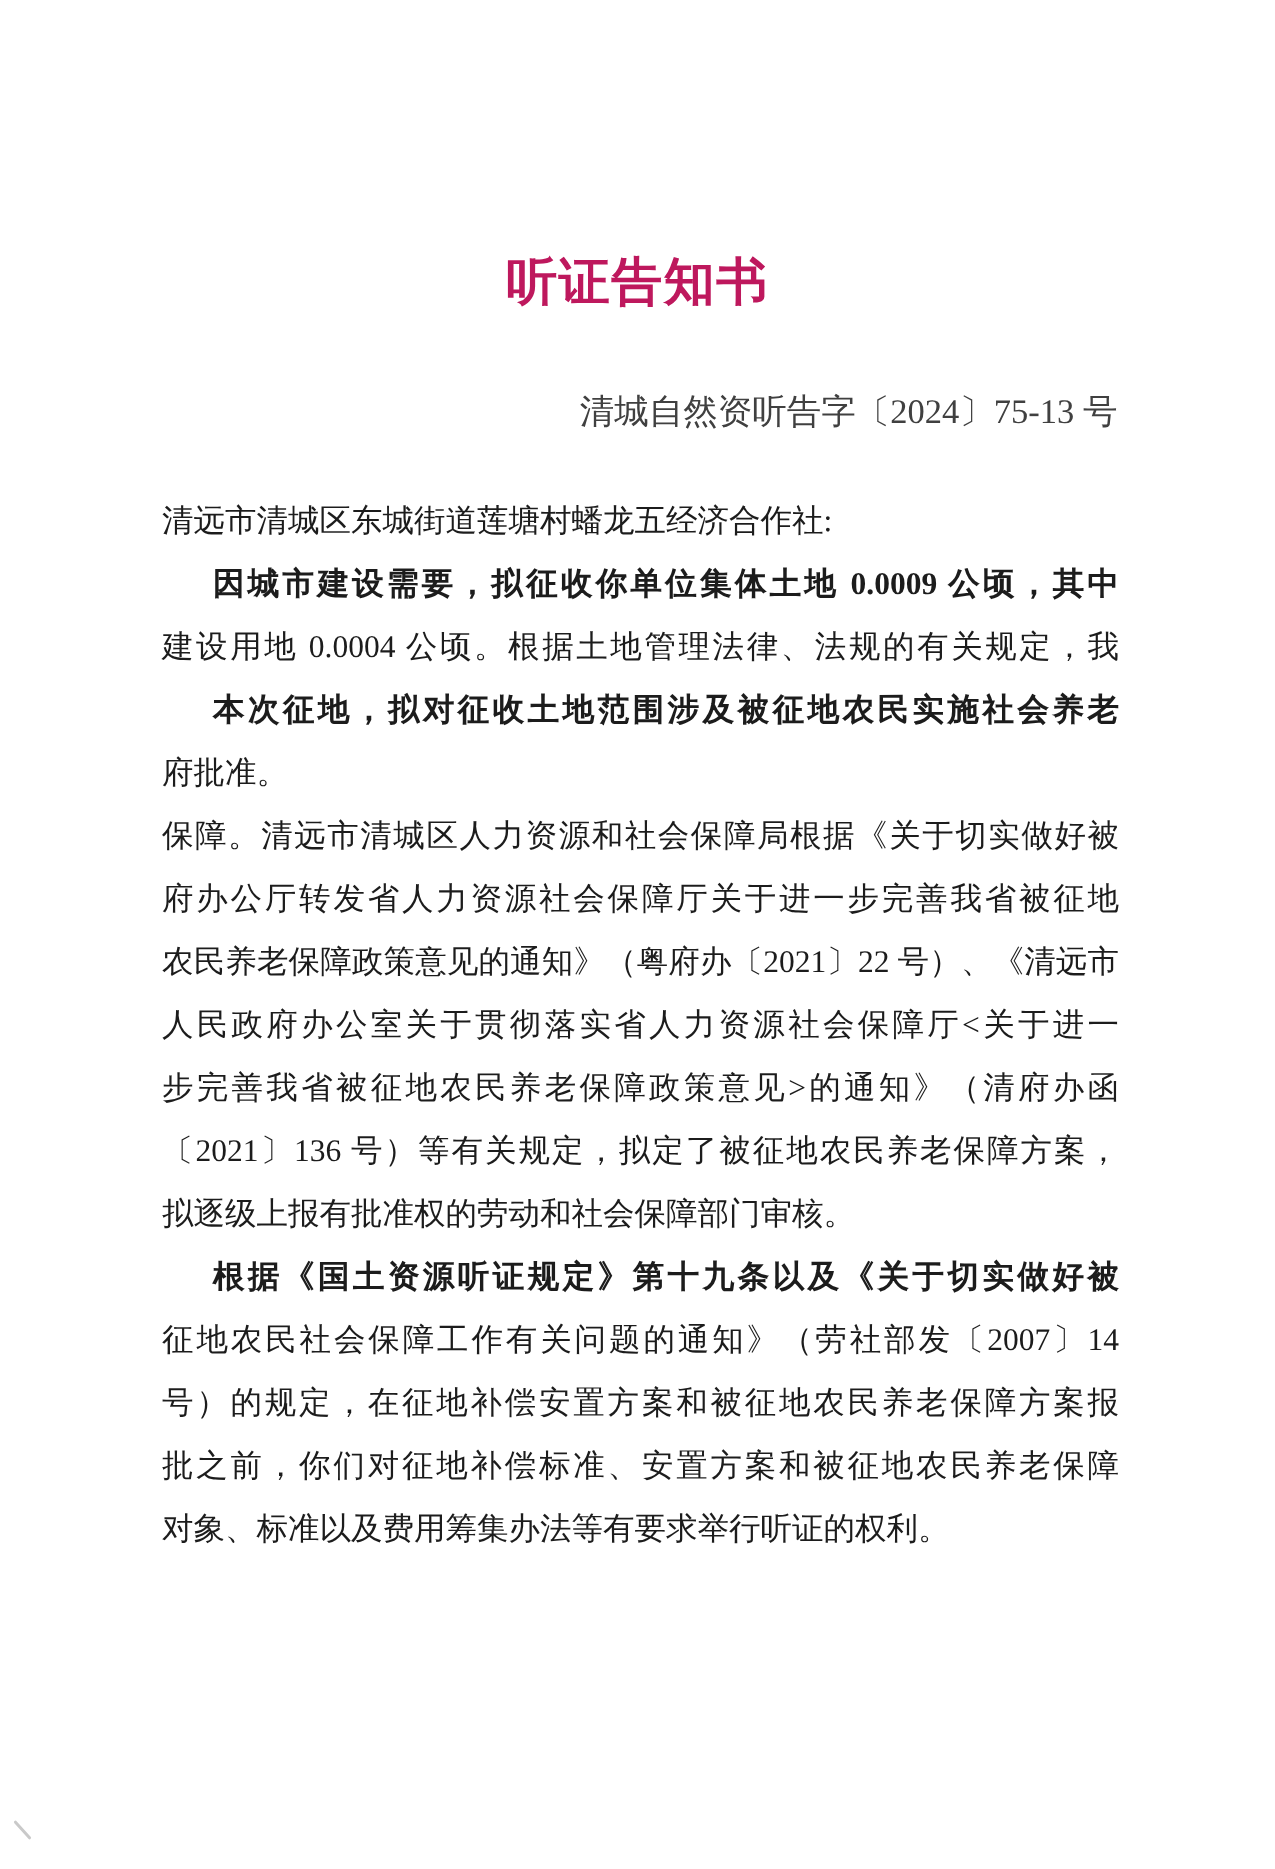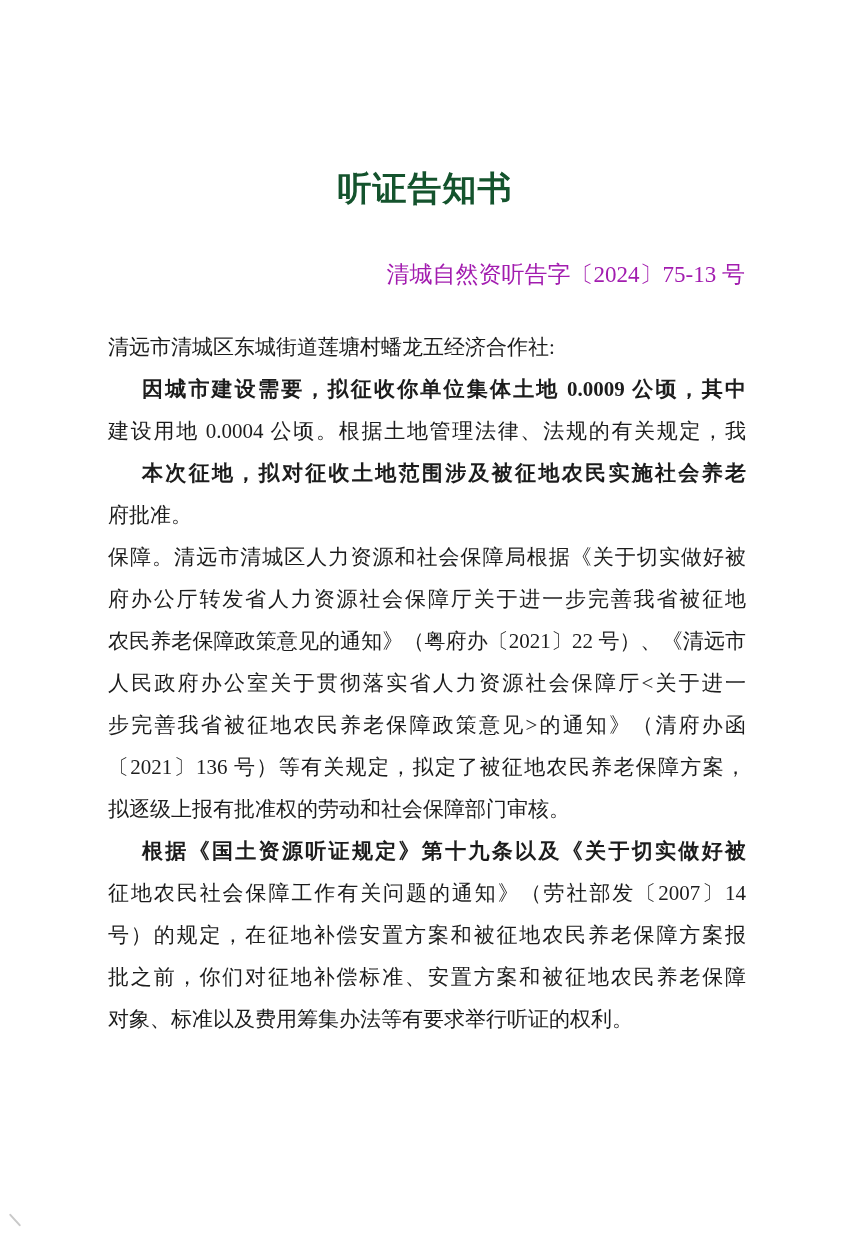--- a/index.html
+++ b/index.html
@@ -20,31 +20,31 @@
     position: absolute;
     top: 166px;
     left: 0;
     width: 100%;
     margin: 0;
     text-align: center;
     font-family: "Liberation Sans", sans-serif;
     font-size: 34px;
     line-height: 44px;
     font-weight: bold;
-    color: #14532d;
+    color: #be185d;
     letter-spacing: 1px;
   }
   .doc-number {
     position: absolute;
     top: 258px;
     right: 105px;
     font-size: 23px;
     line-height: 34px;
     white-space: nowrap;
-    color: #a21caf;
+    color: #404040;
   }
   .doc-body {
     position: absolute;
     top: 326px;
     left: 108px;
     width: 638px;
   }
   .line {
     height: 42px;
     line-height: 42px;

